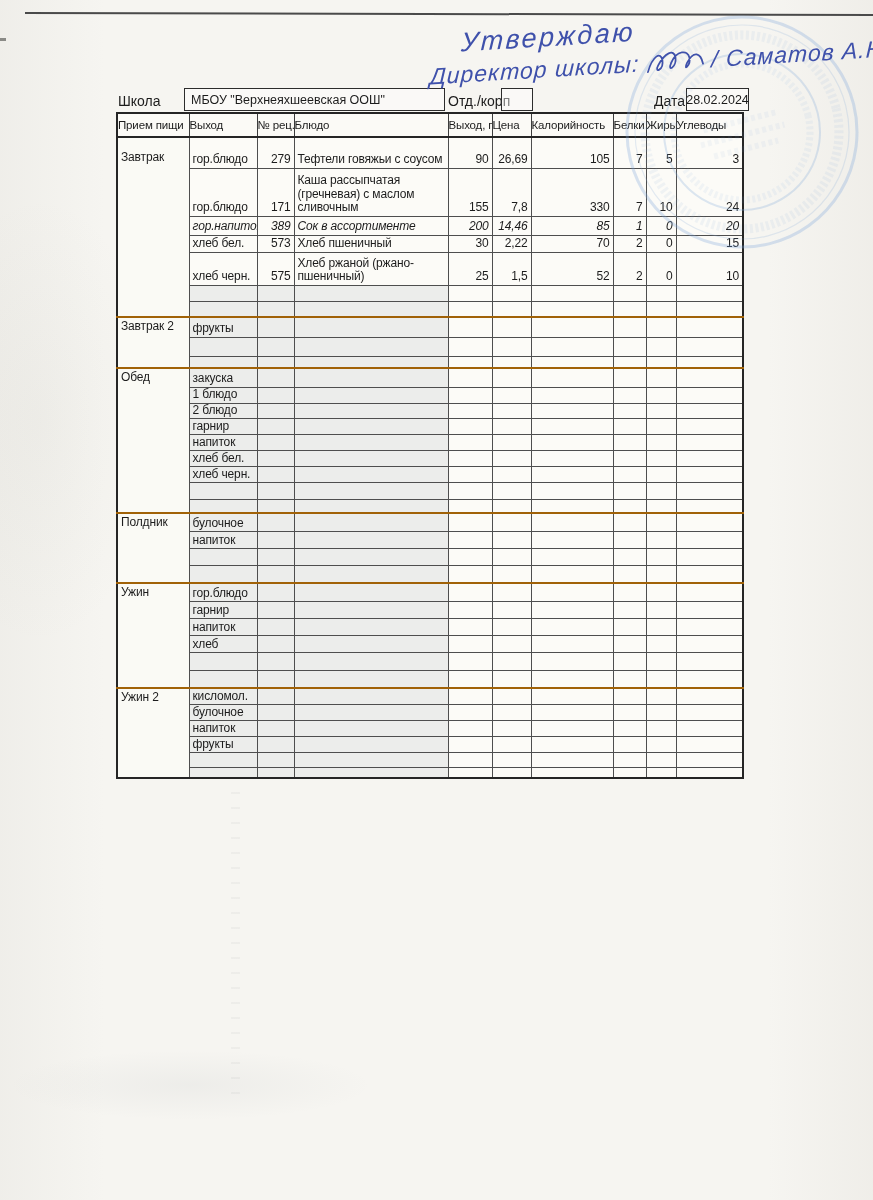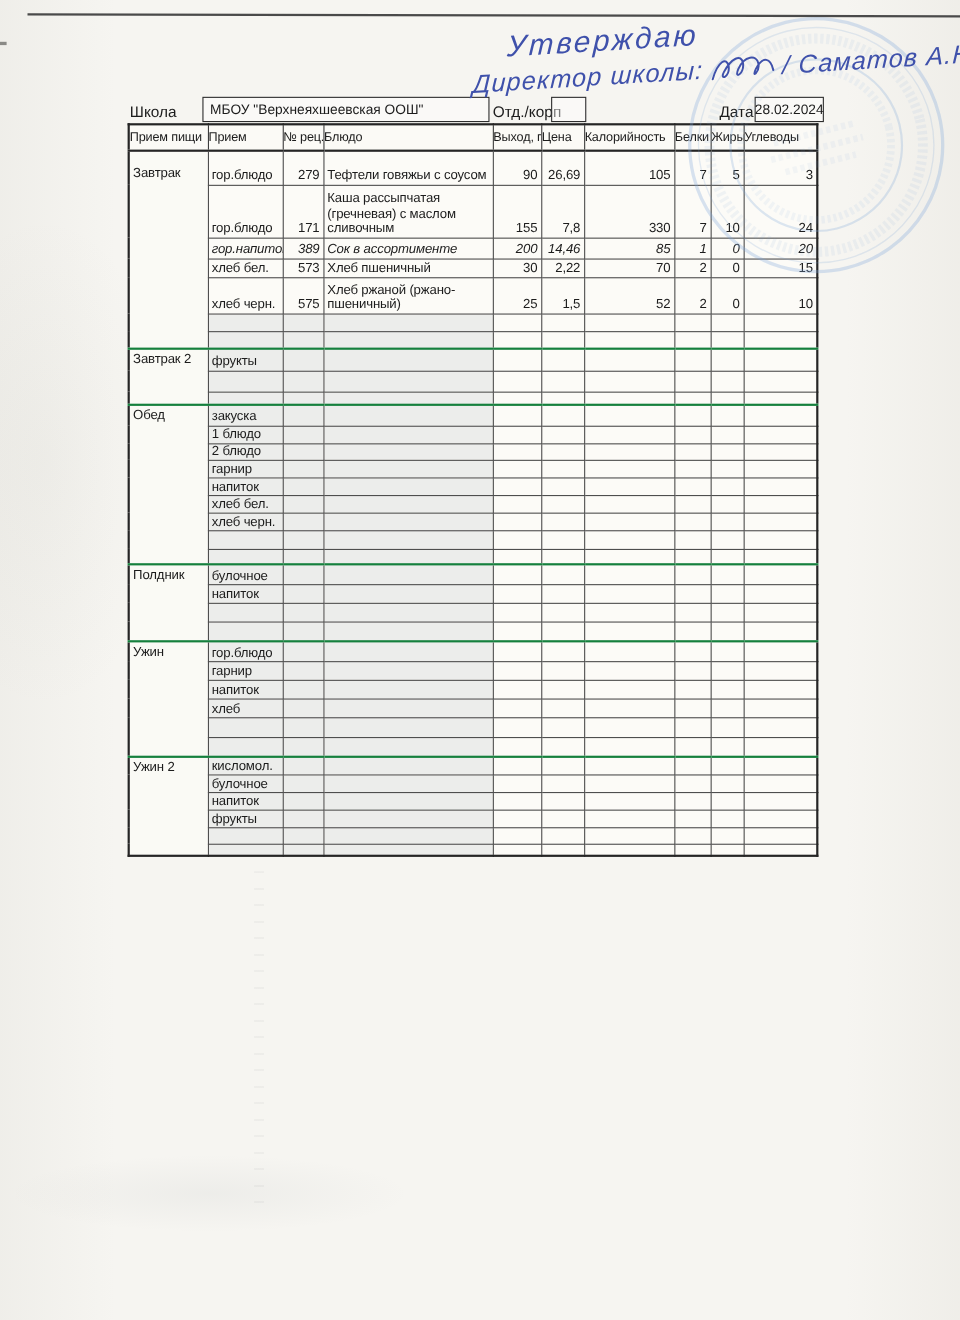--- a/index.html
+++ b/index.html
@@ -50,21 +50,21 @@
     border:1px solid #3c3c3c;border-bottom:2px solid #252525;
     font-weight:400;font-size:11.5px;text-align:left;vertical-align:middle;
     padding:0;white-space:nowrap;overflow:hidden;height:22px;
   }
   .menu-table td{
     border:1px solid #4e4e4e;vertical-align:bottom;
     padding:0 3px 1px 3px;overflow:hidden;line-height:1.12;
     background:rgba(253,252,248,0.55);
   }
   .menu-table td.num{text-align:right;}
-  .menu-table tr.section-start td{border-top:2px solid #15803d;margin-top:29px;}
+  .menu-table tr.section-start td{border-top:2px solid #a16207;margin-top:29px;}
   .menu-table td.meal{vertical-align:top;padding-top:2px;background:rgba(250,249,244,0.5);}
   .menu-table td.meal.first-section{padding-top:13px;}
   .menu-table td.tint{background:rgba(201,209,207,0.30);}
 </style>
 </head>
 <body>
 
 <div class="page">
 
   <div class="scanline"></div>
@@ -114,21 +114,21 @@
       <col style="width:44px">
         <col style="width:39px">
         <col style="width:82px">
         <col style="width:33px">
       <col style="width:30px">
         <col style="width:67px">
     </colgroup>
     <thead>
         <tr>
           <th>Прием пищи</th>
-          <th>Прием</th>
+          <th>Выход</th>
           <th>№ рец.</th>
           <th>Блюдо</th>
           <th>Выход, г</th>
           <th>Цена</th>
           <th>Калорийность</th>
           <th>Белки</th>
           <th>Жиры</th>
           <th>Углеводы</th>
         </tr>
       </thead>

